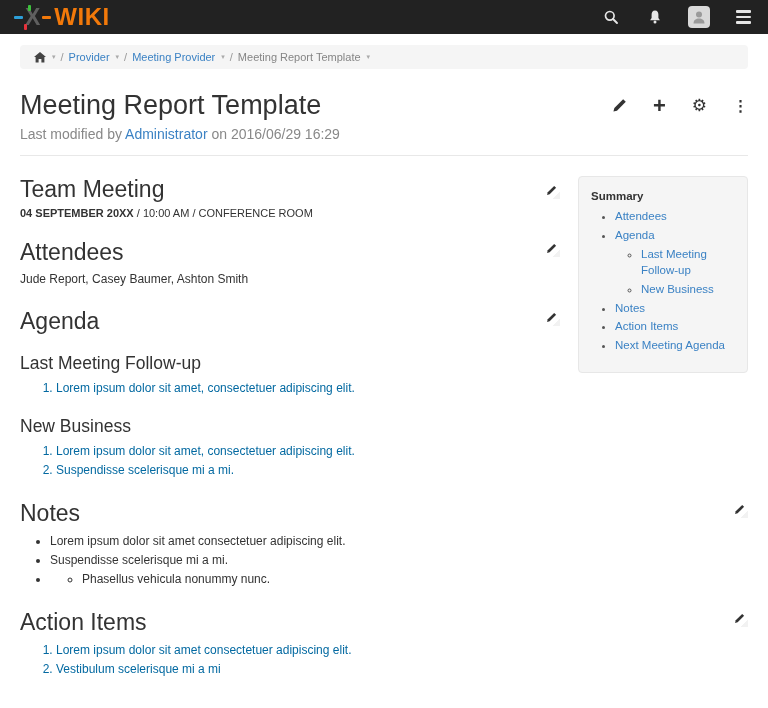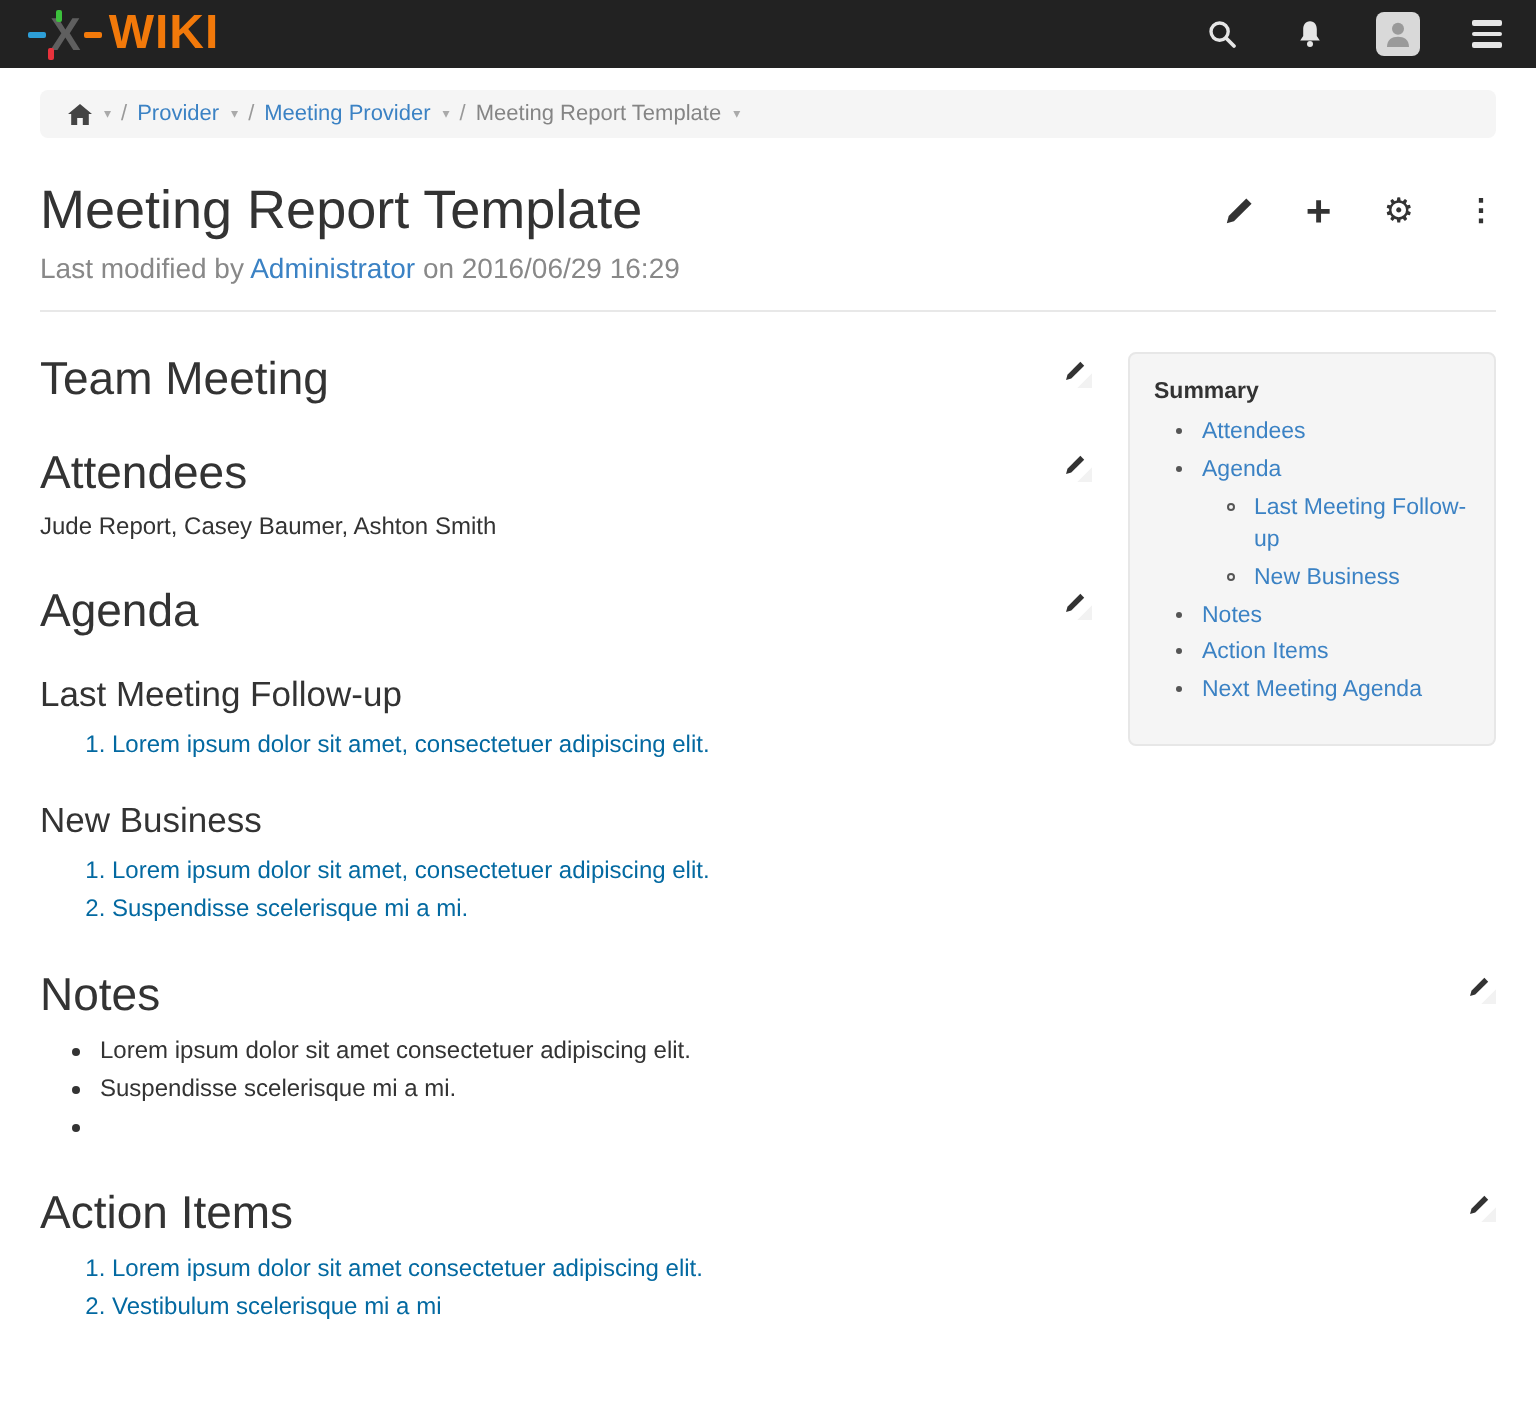--- a/index.html
+++ b/index.html
@@ -79,21 +79,21 @@
   .gear-glyph { font-size: 17px; line-height: 17px; }
   .kebab-glyph { font-size: 15px; font-weight: bold; line-height: 15px; }
   .doc-meta { padding: 5px 20px 0 20px; font-size: 14px; color: #888; }
   .doc-meta a { color: #3b82c4; text-decoration: none; cursor: pointer; }
   .title-rule { border: none; border-top: 1px solid #e8e8e8; margin: 13px 20px 0 20px; }
 
   
   .content { padding: 6px 20px 0 20px; flex: 0 0 auto; }
   .summary-panel {
     float: right;
-    width: 184px;
+    width: 170px;
     background: #f5f5f5;
     border: 1px solid #e7e7e7;
     border-radius: 4px;
     padding: 13px 8px 16px 12px;
     margin: 14px 0 12px 18px;
     font-size: 11.5px;
   }
   .summary-title { font-weight: bold; color: #333; font-size: 11.5px; }
   .summary-panel ul { margin: 6px 0 0 0; padding-left: 24px; list-style: disc; color: #555; }
   .summary-panel ul ul { list-style: circle; padding-left: 26px; margin-top: 2px; }
@@ -210,28 +210,31 @@
           <li><a>Last Meeting Follow-up</a></li>
           <li><a>New Business</a></li>
         </ul>
       </li>
       <li><a>Notes</a></li>
       <li><a>Action Items</a></li>
       <li><a>Next Meeting Agenda</a></li>
     </ul>
   </div>
 
-  <div class="sec-h2" style="margin-top:14px;">
+  <div class="sec-h2" style="margin-top:14px;align-items:center;">
     <h2>Team Meeting</h2>
     <span class="pencil">
       <svg width="11" height="11" viewBox="0 0 16 16">
           <path d="M11.9 1.3 L14.7 4.1 L5.3 13.5 L1.5 14.5 L2.5 10.7 Z" fill="#333"></path>
         </svg>
     </span>
   </div>
+  <p class="meeting-date">
+    <b>04 SEPTEMBER 20XX</b><span> / 10:00 AM / CONFERENCE ROOM</span>
+  </p>
 
   <div class="sec-h2">
     <h2>Attendees</h2>
     <span class="pencil">
       <svg width="11" height="11" viewBox="0 0 16 16">
           <path d="M11.9 1.3 L14.7 4.1 L5.3 13.5 L1.5 14.5 L2.5 10.7 Z" fill="#333"></path>
         </svg>
     </span>
   </div>
   <p class="body-text">Jude Report, Casey Baumer, Ashton Smith</p>
@@ -265,20 +268,23 @@
     <span class="pencil">
       <svg width="11" height="11" viewBox="0 0 16 16">
           <path d="M11.9 1.3 L14.7 4.1 L5.3 13.5 L1.5 14.5 L2.5 10.7 Z" fill="#333"></path>
         </svg>
     </span>
   </div>
   <ul class="notes-list">
     <li>Lorem ipsum dolor sit amet consectetuer adipiscing elit.</li>
     <li>Suspendisse scelerisque mi a mi.</li>
     <li>
+      <ul>
+        <li>Phasellus vehicula nonummy nunc.</li>
+      </ul>
     </li>
   </ul>
 
   <div class="sec-h2">
     <h2>Action Items</h2>
     <span class="pencil">
       <svg width="11" height="11" viewBox="0 0 16 16">
           <path d="M11.9 1.3 L14.7 4.1 L5.3 13.5 L1.5 14.5 L2.5 10.7 Z" fill="#333"></path>
         </svg>
     </span>

